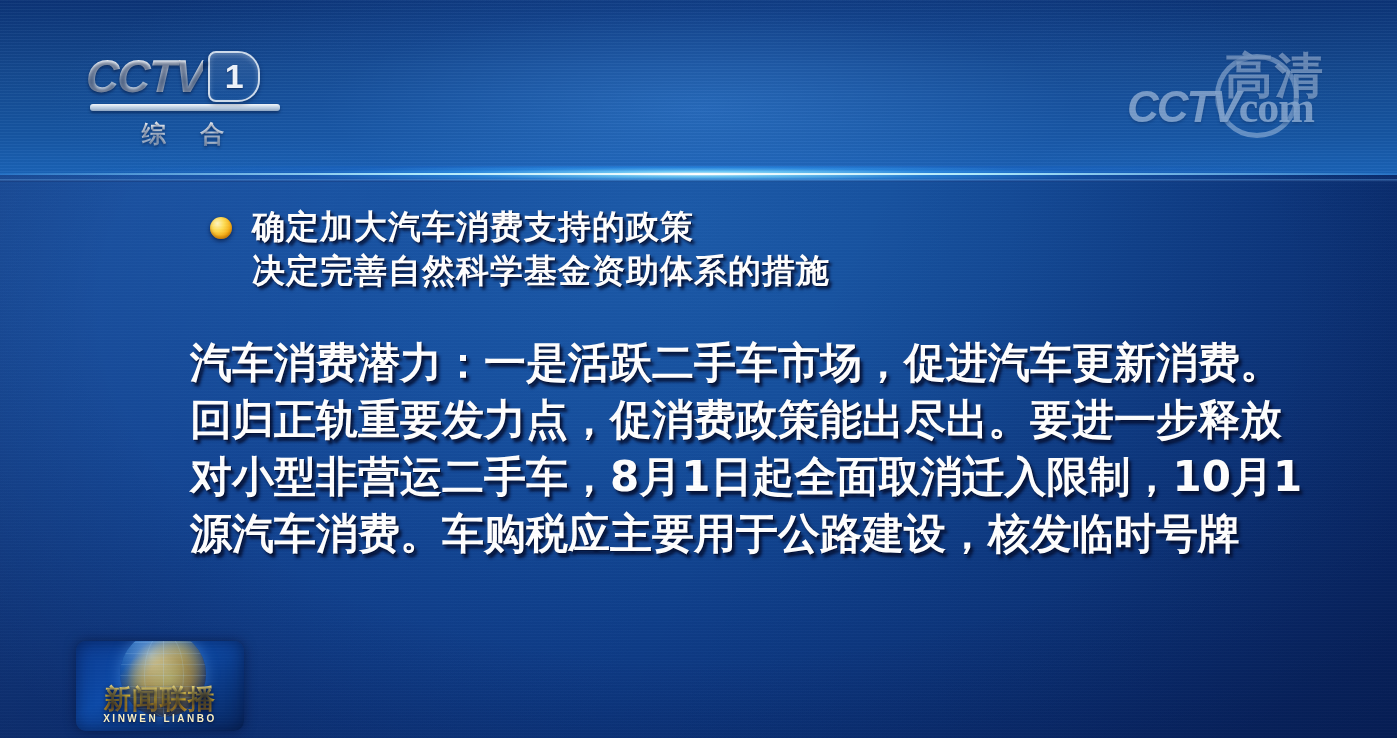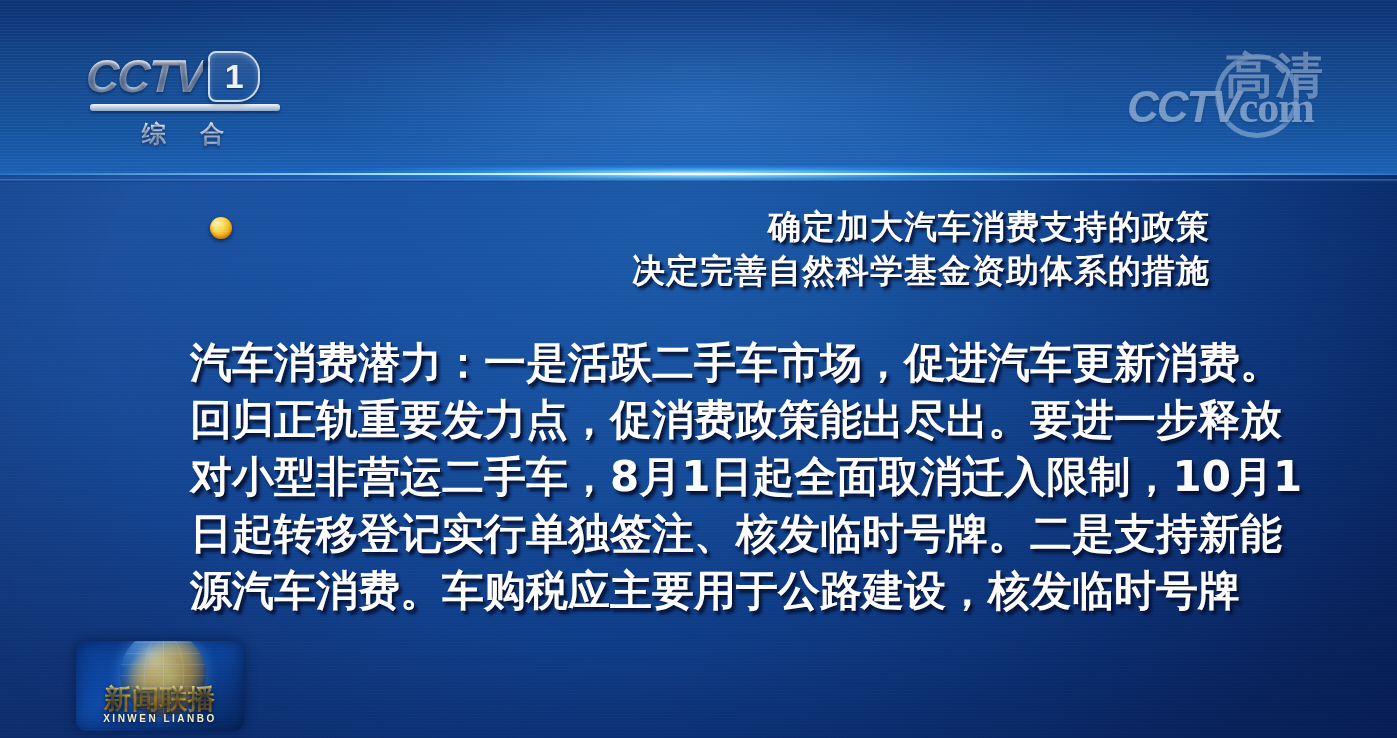--- a/index.html
+++ b/index.html
@@ -209,21 +209,20 @@
   
   .sub-block {
     position: absolute;
     left: 210px; top: 205px;
     width: 1000px;
   }
   .sub-row {
     display: flex;
     align-items: flex-start;
     height: 44px;
-    justify-content: space-between;
   }
   .bullet {
     width: 22px; height: 22px;
     border-radius: 50%;
     margin-top: 12px;
     margin-right: 20px;
     flex: 0 0 auto;
     background: radial-gradient(circle at 34% 30%, #fff6c0 0%, #ffdd55 32%, #f5ab12 66%, #c87a06 100%);
     box-shadow: 0 2px 4px rgba(2,12,45,.65), inset 0 -2px 3px rgba(140,70,0,.45);
   }
@@ -370,21 +369,20 @@
     <div class="sub-row">
       <div class="bullet-spacer"></div>
       <div class="sub-text">决定完善自然科学基金资助体系的措施</div>
     </div>
   </div>
 
   <div class="body-block">
     <div class="body-line">汽车消费潜力：一是活跃二手车市场，促进汽车更新消费。</div>
     <div class="body-line">回归正轨重要发力点，促消费政策能出尽出。要进一步释放</div>
     <div class="body-line">对小型非营运二手车，8月1日起全面取消迁入限制，10月1</div>
-    <div class="body-line">日起转移登记实行单独签注、核发临时号牌。二是支持新能</div>
     <div class="body-line">源汽车消费。车购税应主要用于公路建设，核发临时号牌</div>
   </div>
 
   <div class="xwlb">
     <div class="globe">
       <div class="globe-grid"></div>
       <div class="globe-mer"></div>
       <div class="globe-mer2"></div>
     </div>
     <div class="xwlb-cn">新闻联播</div>

